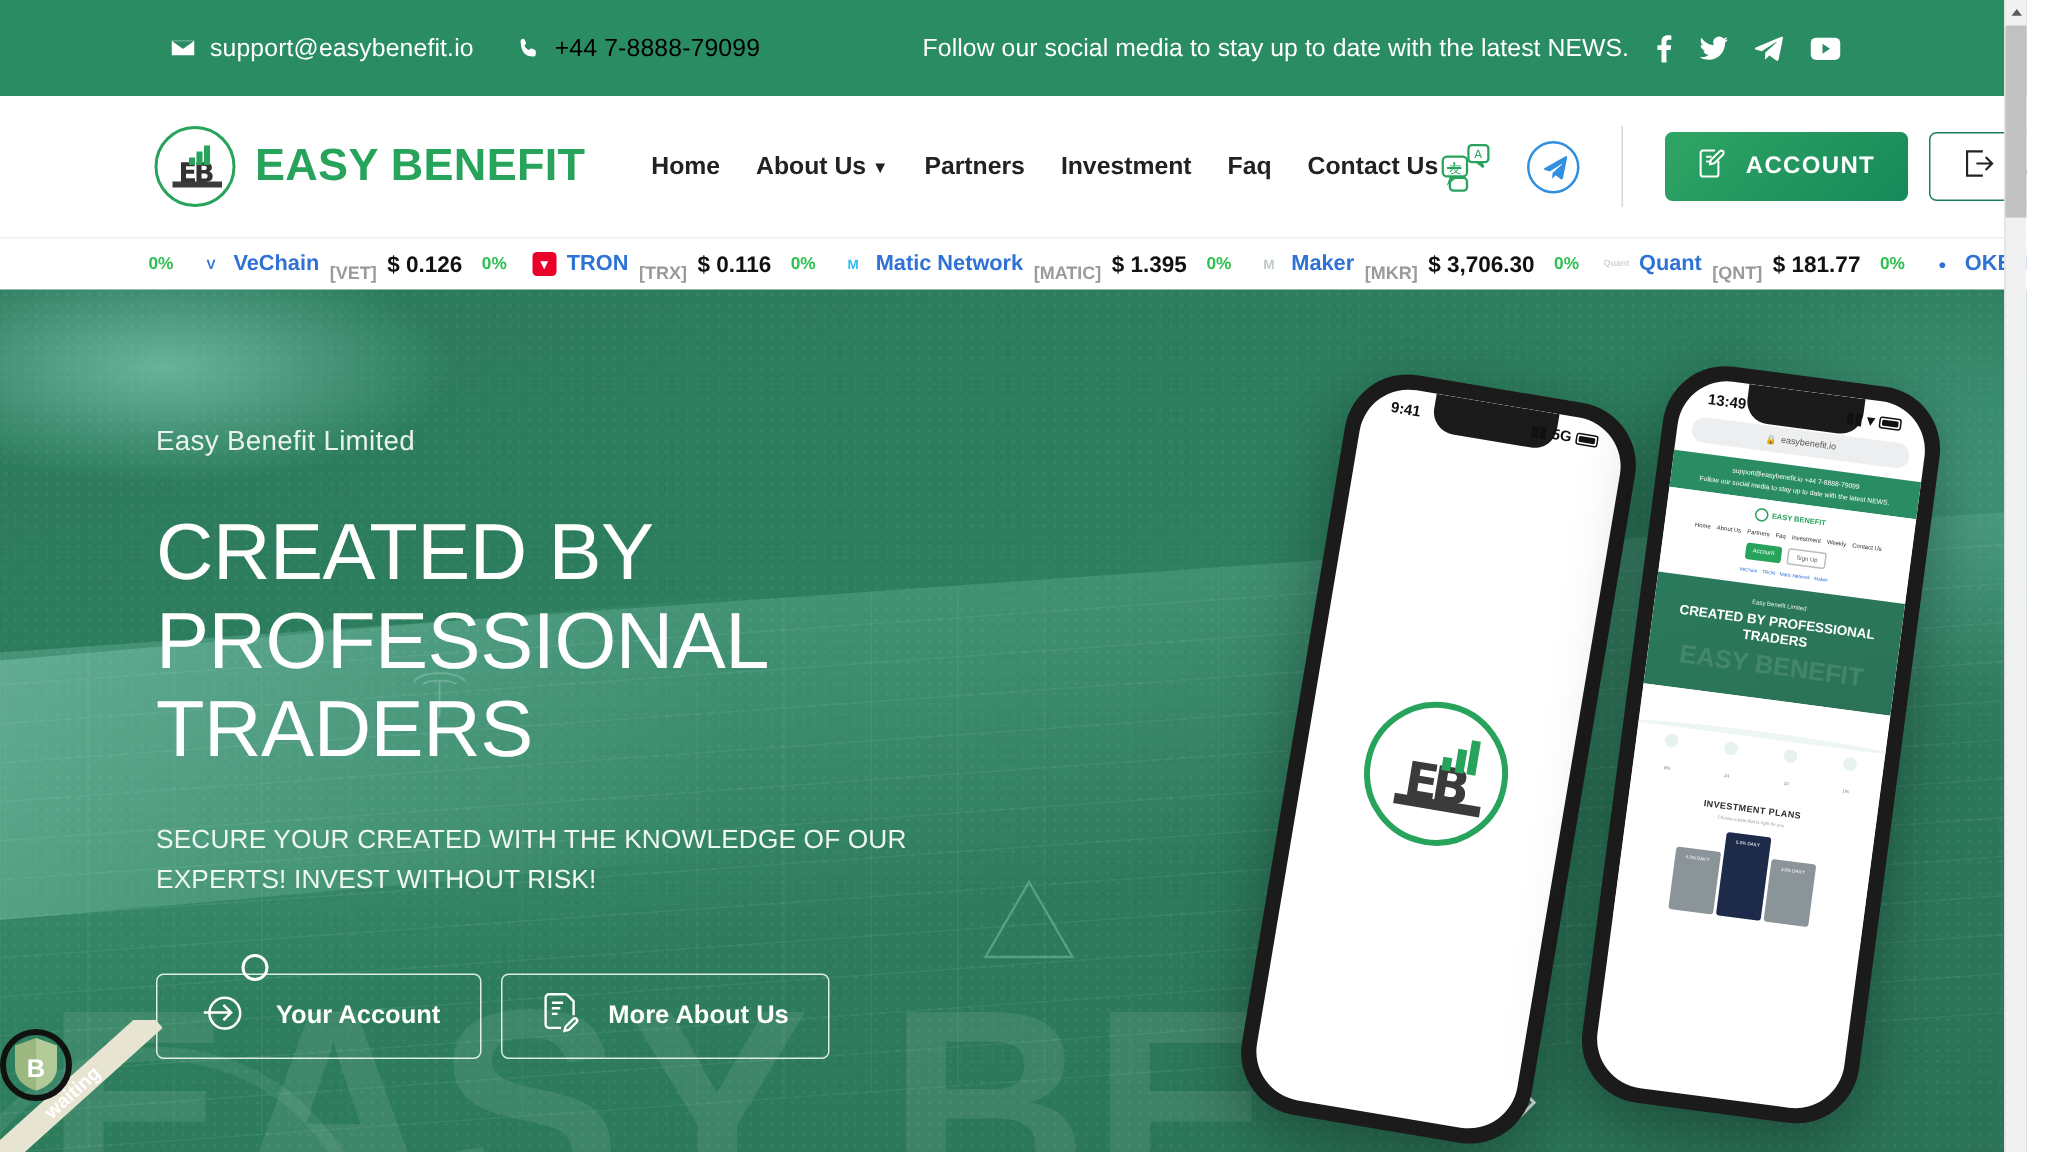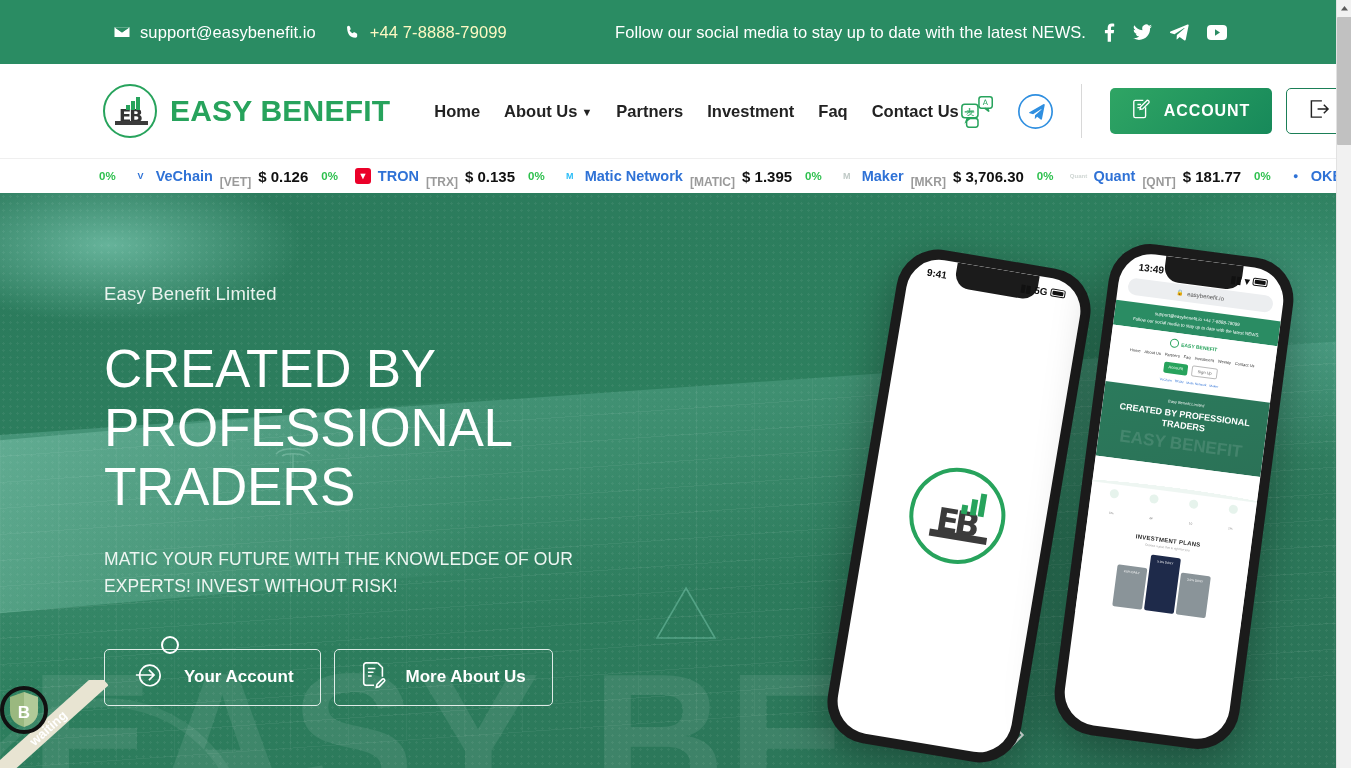--- a/index.html
+++ b/index.html
@@ -275,21 +275,21 @@
     <div class="tb-contact">
       <a class="tb-item" href="#" style="color:#fff;text-decoration:none">
         <span>
           <svg width="18" height="18" viewBox="0 0 24 24" fill="#fff">
               <path d="M2 5.5h20v13H2zM3 6.3l9 6.2 9-6.2"></path>
               <path d="M2.5 6l9.5 6.6L21.5 6z" fill="#2a8c63"></path>
             </svg>
         </span>
         <span>support@easybenefit.io</span>
       </a>
-      <a class="tb-item" href="#" style="color:#fef9c3;text-decoration:none">
+      <a class="tb-item" href="#" style="color:#000000;text-decoration:none">
         <span>
           <svg width="17" height="17" viewBox="0 0 24 24" fill="#fff">
               <path d="M6.6 2.5c.8 0 1.3.4 1.6 1.1l1.1 2.6c.3.7.1 1.3-.4 1.8l-1 .9c.9 1.9 2.4 3.4 4.3 4.3l.9-1c.5-.5 1.1-.7 1.8-.4l2.6 1.1c.7.3 1.1.8 1.1 1.6v2.6c0 1.3-1.1 2.4-2.5 2.3C8.6 19 4.9 15.3 4.3 5.1 4.2 3.6 5.3 2.5 6.6 2.5z"></path>
             </svg>
         </span>
         <span>+44 7-8888-79099</span>
       </a>
     </div>
     <div class="tb-right">
       <span class="tb-follow">Follow our social media to stay up to date with the latest NEWS.</span>
@@ -408,21 +408,21 @@
       <span class="tk-name">VeChain</span>
       <span class="tk-sym">[VET]</span>
       <span class="tk-price">$ 0.126</span>
     </div>
     <span class="tk-chg">0%</span>
 
     <div class="tk">
       <span class="tk-ico" style="background:#eb0029;color:#fff">▼</span>
       <span class="tk-name">TRON</span>
       <span class="tk-sym">[TRX]</span>
-      <span class="tk-price">$ 0.135</span>
+      <span class="tk-price">$ 0.116</span>
     </div>
     <span class="tk-chg">0%</span>
 
     <div class="tk">
       <span class="tk-ico" style="background:#fff;color:#2bbdf7">M</span>
       <span class="tk-name">Matic Network</span>
       <span class="tk-sym">[MATIC]</span>
       <span class="tk-price">$ 1.395</span>
     </div>
     <span class="tk-chg">0%</span>
@@ -471,21 +471,21 @@
     <div class="hero-watermark">EASY BE</div>
 
     <div class="hero-content">
       <div class="hero-sub1">Easy Benefit Limited</div>
       <h1 class="hero-title">
         <div>CREATED BY</div>
         <div>PROFESSIONAL</div>
         <div>TRADERS</div>
       </h1>
       <div class="hero-sub2">
-        <div>MATIC YOUR FUTURE WITH THE KNOWLEDGE OF OUR</div>
+        <div>SECURE YOUR CREATED WITH THE KNOWLEDGE OF OUR</div>
         <div>EXPERTS! INVEST WITHOUT RISK!</div>
       </div>
       <div class="hero-btns">
         <button class="hero-btn">
           <span class="dot-ring"></span>
           <span>
             <svg width="34" height="28" viewBox="0 0 36 30" fill="none" stroke="#fff" stroke-width="1.8">
               <path d="M20 4.5A11 11 0 1 0 31 15 11 11 0 0 0 20 4.5"></path>
               <path d="M5 15h19M19 9.5 24.5 15 19 20.5"></path>
             </svg>

